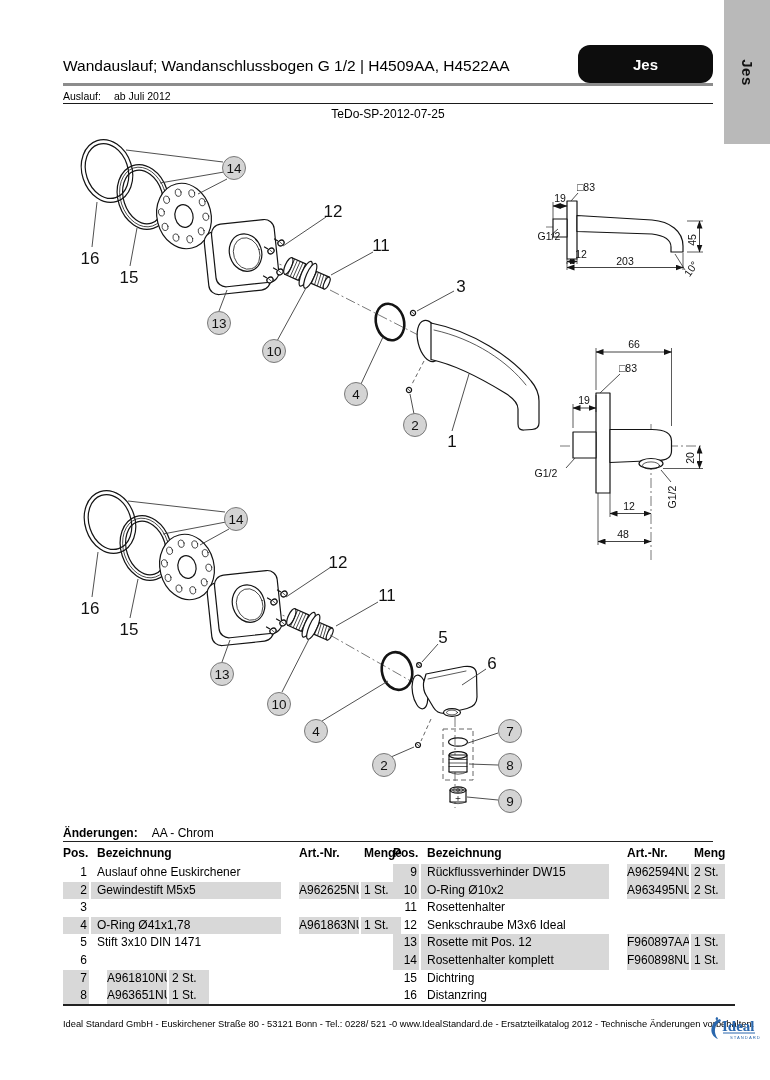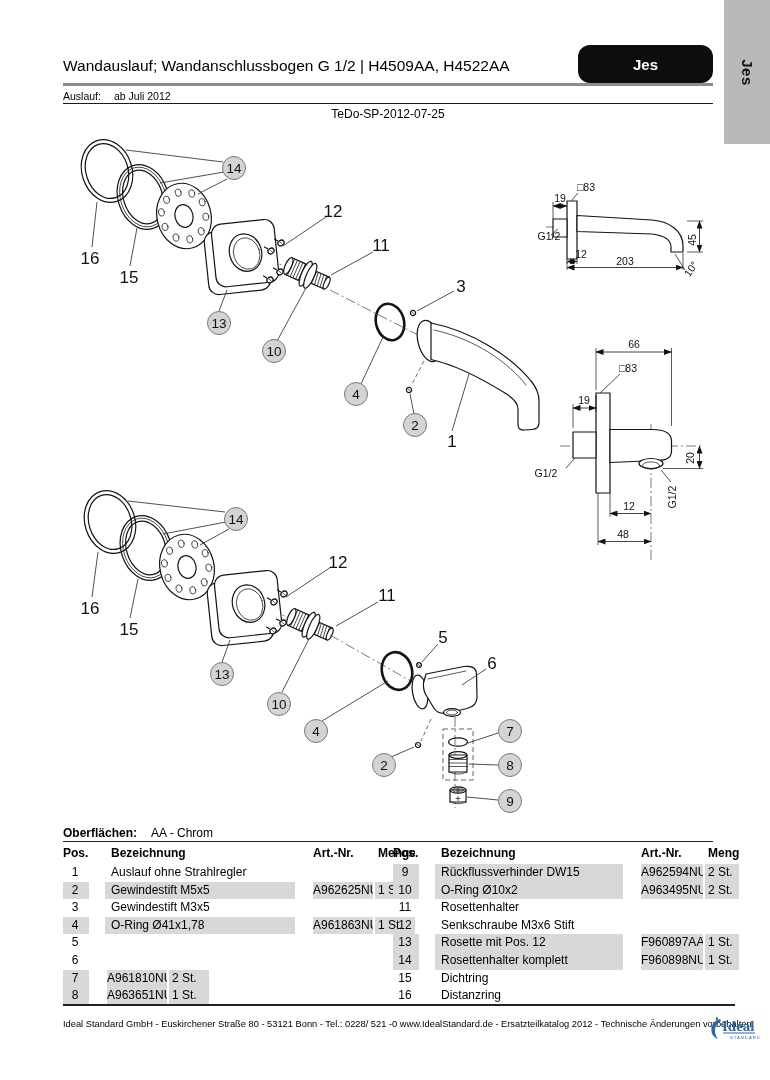--- a/index.html
+++ b/index.html
@@ -22,22 +22,22 @@
   #surf-row{left:63px;top:826px;font-size:12px;display:flex}
   #surf-row .lb{font-weight:bold}
   #surf-row .val{margin-left:14px}
   #rule-surf{left:63px;top:841px;width:650px;height:1px;background:#222}
   .ptable{position:absolute;top:846px;font-size:12px}
   #table-left{left:63px}
   #table-right{left:393px}
   .hd{display:flex;font-weight:bold;height:15px;line-height:15px;margin-bottom:3px}
   .trow{display:flex;height:17.6px;line-height:17.6px}
   .ptable span{box-sizing:border-box;white-space:nowrap;overflow:hidden}
-  .c-pos{width:26px;text-align:center;padding-right:2px}
-  .c-name{width:190px;margin-left:16px;padding-left:6px}
+  .c-pos{width:26px;text-align:right;padding-right:2px}
+  .c-name{width:190px;margin-left:2px;padding-left:6px}
   .c-art{width:60px;margin-left:18px}
   .c-qty{width:40px;margin-left:2px;padding-left:3px}
   #table-right .c-name{width:188px}
   #table-right .c-art{width:62px}
   #table-right .c-qty{width:34px}
   .sh>span{background:#d8d8d8}
   #rule-bottom{left:63px;top:1004px;width:672px;height:1.5px;background:#222}
   
   #footer-text{left:63px;top:1019px;width:645px;font-size:9.3px;white-space:nowrap}
   #logo{left:706px;top:1012px}
@@ -373,58 +373,58 @@
   <span class="lb">Auslauf:</span>
   <span class="val">ab Juli 2012</span>
 </div>
 <div id="doc-code" class="abs">TeDo-SP-2012-07-25</div>
 <div id="rule-thin" class="abs"></div>
 <div id="sidebar-tab" class="abs">
   <span>Jes</span>
 </div>
 
 <div id="surf-row" class="abs">
-  <span class="lb">Oberflächen:</span>
+  <span class="lb">Änderungen:</span>
   <span class="val">AA - Chrom</span>
 </div>
 <div id="rule-surf" class="abs"></div>
 
 <div id="table-left" class="ptable">
   <div class="hd">
     <span class="c-pos">Pos.</span>
       <span class="c-name">Bezeichnung</span>
       <span class="c-art">Art.-Nr.</span>
       <span class="c-qty">Menge</span>
   </div>
   <div class="trow">
       <span class="c-pos">1</span>
-      <span class="c-name">Auslauf ohne Strahlregler</span>
+      <span class="c-name">Auslauf ohne Euskirchener</span>
       <span class="c-art"></span>
       <span class="c-qty"></span>
     </div>
   <div class="trow sh">
       <span class="c-pos">2</span>
       <span class="c-name">Gewindestift M5x5</span>
       <span class="c-art">A962625NU</span>
       <span class="c-qty">1 St.</span>
     </div>
   <div class="trow">
       <span class="c-pos">3</span>
-      <span class="c-name">Gewindestift M3x5</span>
       <span class="c-art"></span>
       <span class="c-qty"></span>
     </div>
   <div class="trow sh">
       <span class="c-pos">4</span>
       <span class="c-name">O-Ring Ø41x1,78</span>
       <span class="c-art">A961863NU</span>
       <span class="c-qty">1 St.</span>
     </div>
   <div class="trow">
       <span class="c-pos">5</span>
+      <span class="c-name">Stift 3x10 DIN 1471</span>
       <span class="c-art"></span>
       <span class="c-qty"></span>
     </div>
   <div class="trow">
       <span class="c-pos">6</span>
       <span class="c-art"></span>
       <span class="c-qty"></span>
     </div>
   <div class="trow sh">
       <span class="c-pos">7</span>
@@ -458,21 +458,21 @@
       <span class="c-qty">2 St.</span>
     </div>
   <div class="trow">
       <span class="c-pos">11</span>
       <span class="c-name">Rosettenhalter</span>
       <span class="c-art"></span>
       <span class="c-qty"></span>
     </div>
   <div class="trow">
       <span class="c-pos">12</span>
-      <span class="c-name">Senkschraube M3x6 Stift</span>
+      <span class="c-name">Senkschraube M3x6 Ideal</span>
       <span class="c-art"></span>
       <span class="c-qty"></span>
     </div>
   <div class="trow sh">
       <span class="c-pos">13</span>
       <span class="c-name">Rosette mit Pos. 12</span>
       <span class="c-art">F960897AA</span>
       <span class="c-qty">1 St.</span>
     </div>
   <div class="trow sh">

